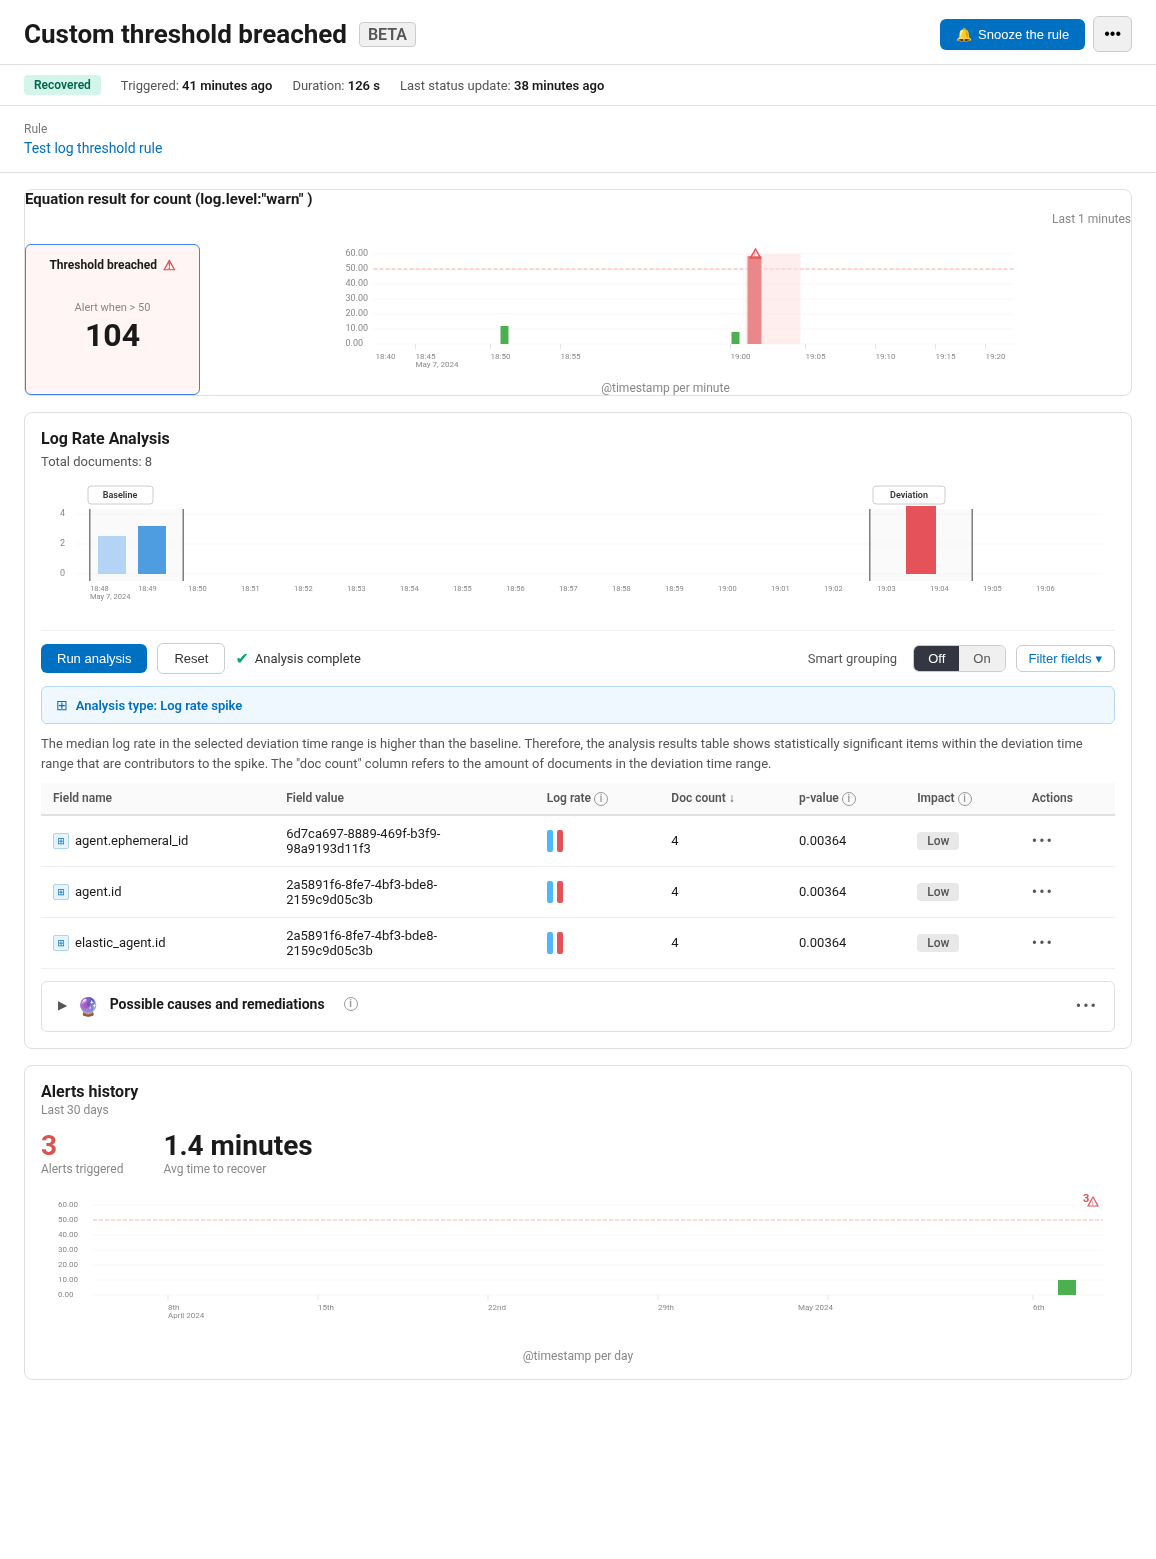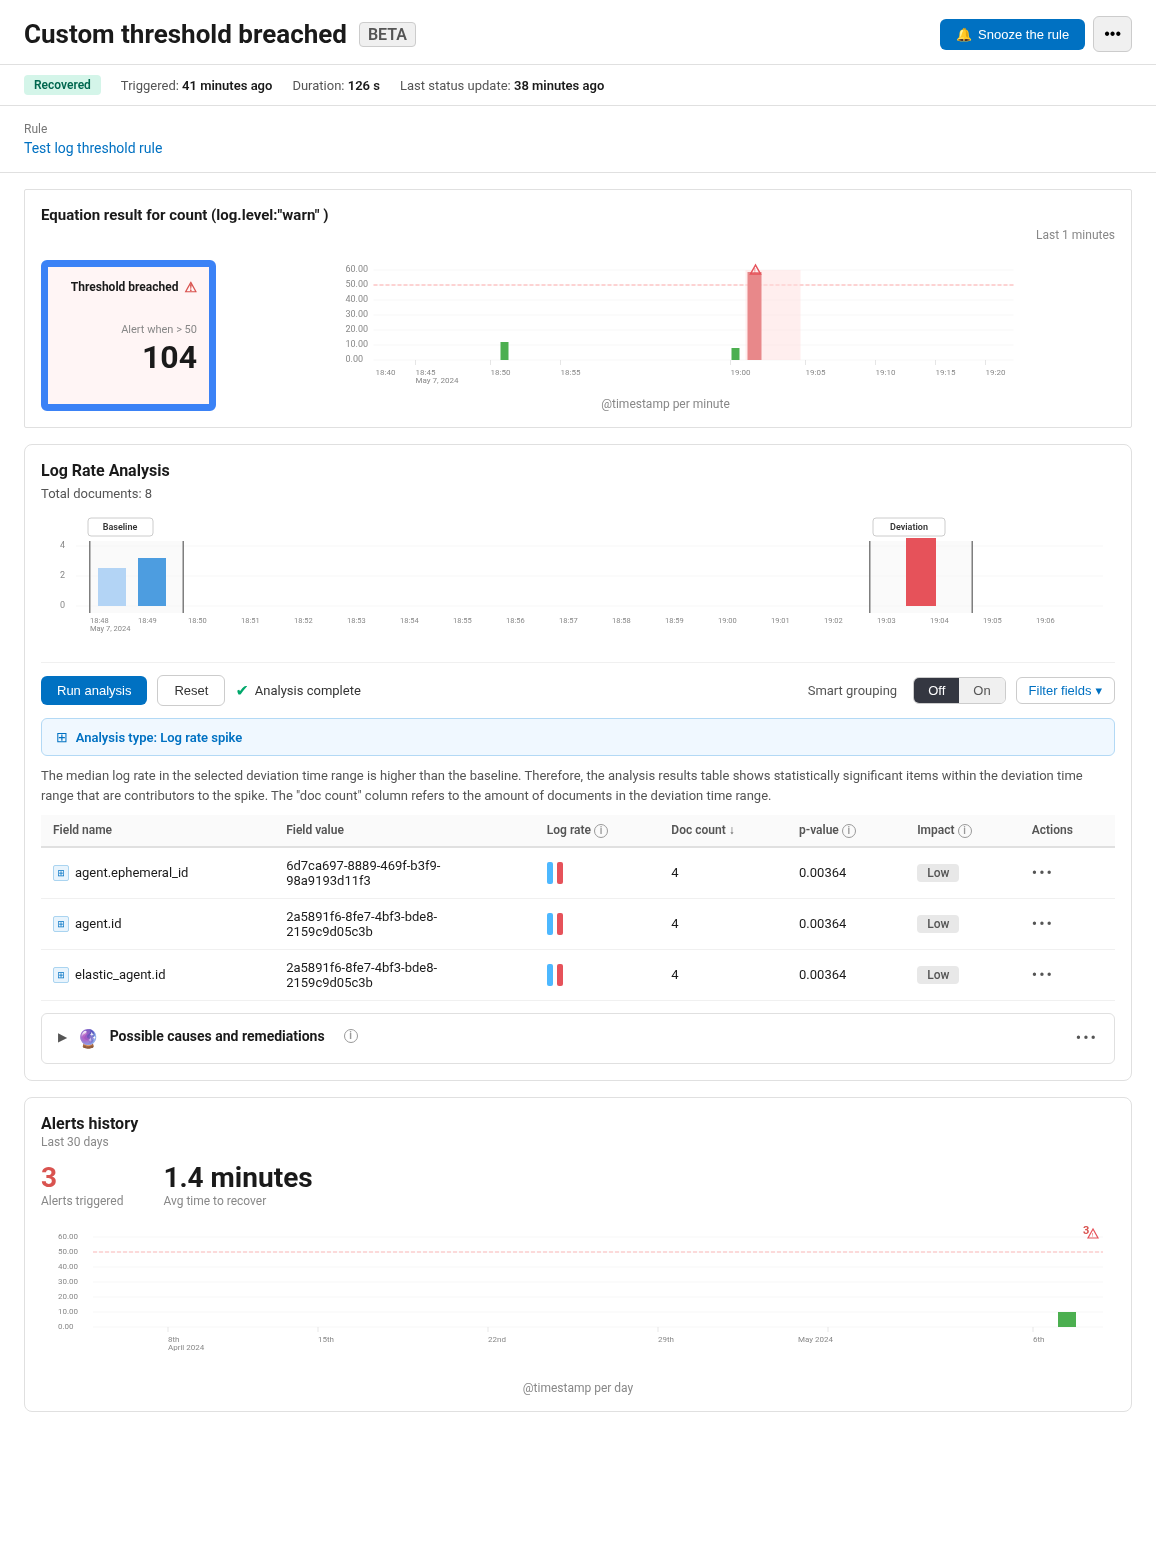--- a/index.html
+++ b/index.html
@@ -19,27 +19,27 @@
     .recovered-badge { background: #d4f5e9; color: #00674f; border-radius: 4px; padding: 3px 10px; font-size: 12px; font-weight: 600; }
     .status-item { font-size: 13px; color: #555; }
     .status-item strong { color: #1a1a1a; font-weight: 600; }
 
     
     .rule-section { padding: 16px 24px; border-bottom: 1px solid #e0e0e0; }
     .rule-label { font-size: 12px; color: #777; margin-bottom: 4px; }
     .rule-link { color: #0071c2; text-decoration: none; font-size: 14px; }
 
     
-    .card { margin: 16px 24px; border: 1px solid #e0e0e0; border-radius: 2px; padding: 16px; }
+    .card { margin: 16px 24px; border: 1px solid #e0e0e0; border-radius: 8px; }
     .card-title { font-size: 15px; font-weight: 700; margin-bottom: 4px; }
     .card-subtitle { font-size: 12px; color: #888; margin-bottom: 18px; text-align: right; }
 
     
     .equation-layout { display: flex; gap: 0; }
-    .threshold-box { width: 175px; min-width: 175px; background: #fff5f5; border: 7px solid #3b82f6; border-radius: 6px; padding: 12px; display: flex; flex-direction: column; align-items: flex-end; }
+    .threshold-box { width: 175px; min-width: 175px; background: #fff5f5; border: 1px solid #3b82f6; border-radius: 6px; padding: 12px; display: flex; flex-direction: column; align-items: center; }
     .threshold-box-title { font-size: 12px; font-weight: 700; margin-bottom: 4px; display: flex; align-items: center; gap: 6px; }
     .warning-icon { color: #d9534f; font-size: 14px; }
     .threshold-alert-text { font-size: 11px; color: #888; margin-top: 24px; }
     .threshold-value { font-size: 32px; font-weight: 700; color: #1a1a1a; margin-top: 2px; }
 
     .chart-area { flex: 1; position: relative; }
 
     
     .log-rate-card { margin: 16px 24px; border: 1px solid #e0e0e0; border-radius: 8px; padding: 16px; }
     .log-rate-title { font-size: 16px; font-weight: 700; margin-bottom: 6px; }

